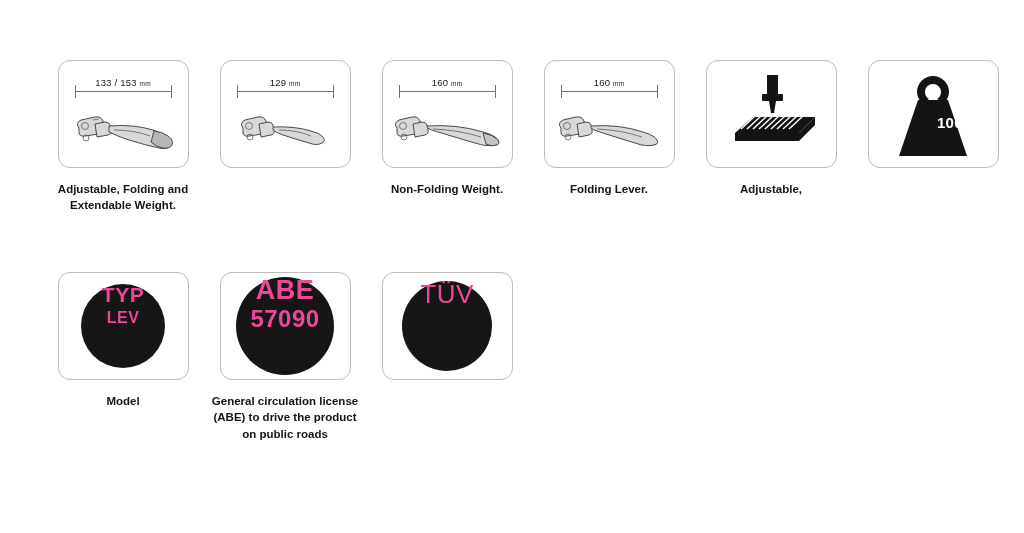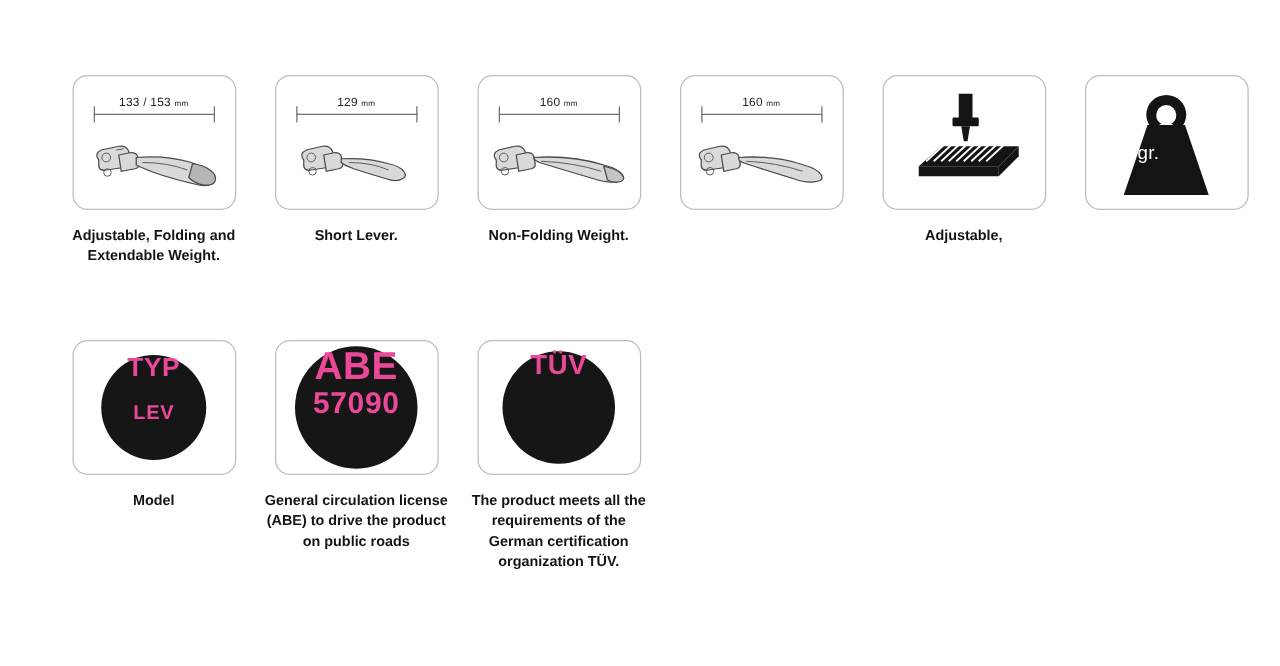--- a/index.html
+++ b/index.html
@@ -112,43 +112,43 @@
     background: #161616;
     color: #ec4899;
     display: flex;
     flex-direction: column;
     align-items: center;
     text-align: center;
     line-height: 1;
   }
   .emblem.typ { width: 84px; height: 84px; }
   .emblem.typ .l1 { font-size: 21px; font-weight: bold; letter-spacing: .5px; }
-  .emblem.typ .l2 { font-size: 16px; font-weight: bold; margin-top: 18px; letter-spacing: .5px; }
+  .emblem.typ .l2 { font-size: 16px; font-weight: bold; margin-top: 5px; letter-spacing: .5px; }
 
   .emblem.abe { width: 98px; height: 98px; }
-  .emblem.abe .l1 { font-size: 31px; font-weight: bold; letter-spacing: .5px; }
+  .emblem.abe .l1 { font-size: 27px; font-weight: bold; letter-spacing: .5px; }
   .emblem.abe .l2 { font-size: 24px; font-weight: bold; margin-top: 3px; letter-spacing: .5px; }
 
   .emblem.tuv { width: 90px; height: 90px; }
-  .emblem.tuv .l1 { font-size: 22px; font-weight: bold; letter-spacing: .5px; }
+  .emblem.tuv .l1 { font-size: 26px; font-weight: normal; letter-spacing: .5px; }
 
   .weight-wrap {
     position: absolute;
     left: 50%;
     top: 52%;
     transform: translate(-50%, -50%);
   }
   .weight-label {
     position: absolute;
     left: 0; right: 0;
     top: 44px;
-    text-align: left;
+    text-align: right;
     color: #fff;
     font-size: 15px;
-    font-weight: normal;
+    font-weight: bold;
     letter-spacing: .2px;
   }
 </style>
 </head>
 <body>
 
 <div class="sheet">
 
   <div class="grid-row row1">
 
@@ -188,21 +188,20 @@
               <path d="M52 21 q22 -1 38 4 q9 2 12 6 q3 4 -1 6 q-5 3 -13 0 q-14 -4 -26 -8 q-8 -3 -10 -5 z"></path>
             </g>
             <g fill="none" stroke="#5d5d5d" stroke-width="0.8">
               <circle cx="28" cy="20" r="3.5"></circle>
               <circle cx="29" cy="31" r="3"></circle>
               <path d="M58 24 q18 0 32 6"></path>
             </g>
           </svg>
         </div>
       </div>
-      <div class="caption">Short Lever.</div>
     </div>
 
     <div class="cell">
       <div class="tile">
         <div class="dimtext"><span>160</span> <span class="mm">mm</span></div>
         <div class="dimline"></div>
         <div class="lever-wrap">
           <svg width="131" height="56" viewBox="0 0 131 56">
             <g fill="#d9d9d9" stroke="#4a4a4a" stroke-width="1">
               <path d="M14 22 q-4 -5 2 -8 l13 -3 q6 -1 8 4 l1 6 q1 6 -5 7 l-13 2 q-5 1 -6 -3 z"></path>
@@ -233,20 +232,21 @@
               <path d="M46 20 q28 -2 52 6 q11 3 14 8 q2 4 -3 5 q-8 2 -19 -2 q-23 -7 -38 -12 q-7 -2 -6 -5 z"></path>
             </g>
             <g fill="none" stroke="#5d5d5d" stroke-width="0.8">
               <circle cx="22" cy="20" r="3.5"></circle>
               <circle cx="23" cy="31" r="3"></circle>
               <path d="M52 23 q24 1 45 8"></path>
             </g>
           </svg>
         </div>
       </div>
+      <div class="caption">Folding Lever.</div>
     </div>
 
     <div class="cell">
       <div class="tile">
         <svg width="131" height="106" viewBox="0 0 131 106">
           <g fill="#141414">
             <rect x="60" y="14" width="11" height="22"></rect>
             <rect x="55" y="33" width="21" height="7" rx="1"></rect>
             <polygon points="62,40 69,40 67,52 64,52"></polygon>
             <polygon points="28,72 46,56 108,56 92,72"></polygon>
@@ -304,18 +304,17 @@
       </div>
       <div class="caption">General circulation license (ABE) to drive the product on public roads</div>
     </div>
 
     <div class="cell">
       <div class="tile">
         <div class="emblem tuv">
           <div class="l1">TÜV</div>
         </div>
       </div>
-      <div class="caption">The product meets all the requirements of the German certification organization TÜV.</div>
     </div>
 
   </div>
 
 </div>
 
 </body></html>

